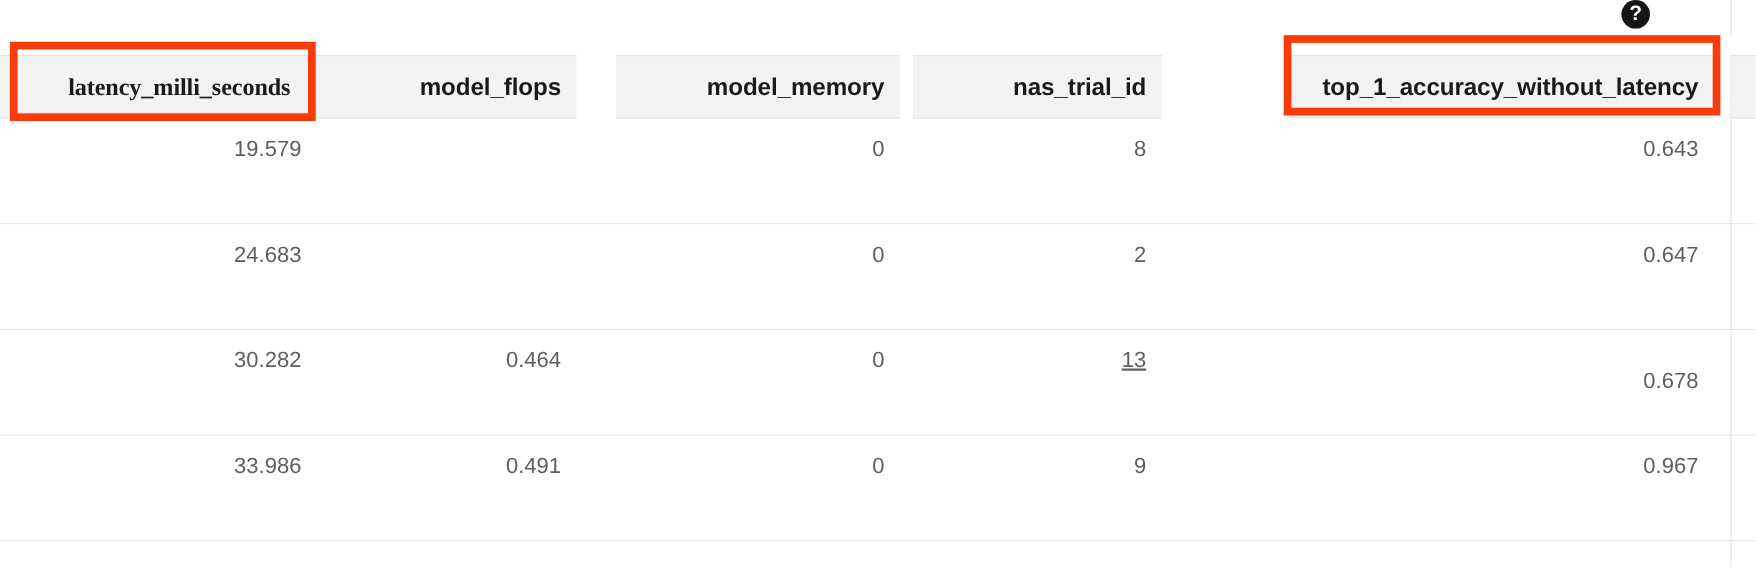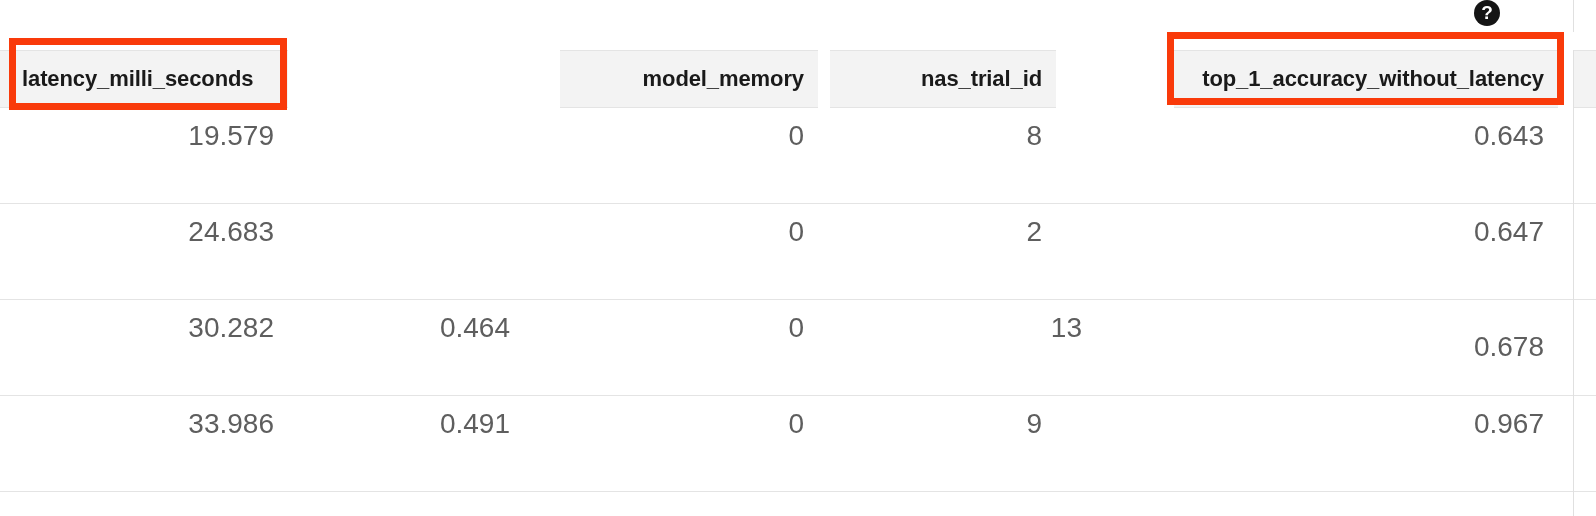--- a/index.html
+++ b/index.html
@@ -71,41 +71,41 @@
     padding-right: 14px;
     cursor: pointer;
   }
   .hcell span {
     font-size: 22px;
     font-weight: bold;
     color: #1a1a1a;
     white-space: nowrap;
     letter-spacing: -0.1px;
   }
-  .hcell.left-align { justify-content: flex-start; padding-left: 6px; padding-right: 0; }
+  .hcell.left-align { justify-content: center; padding-left: 22px; padding-right: 0; font-family: Liberation Serif, serif; }
 
   
   .tbody { position: relative; }
   .row {
     position: relative;
     height: 96px;
     box-sizing: border-box;
     border-bottom: 1px solid #e4e4e4;
     background: #ffffff;
     cursor: default;
   }
   .row:first-child { border-top: none; }
   .cell {
     position: absolute;
     top: 10px;
     height: 36px;
     display: flex;
     align-items: center;
     justify-content: flex-end;
-    font-size: 28px;
+    font-size: 20px;
     color: #5e5e5e;
     white-space: nowrap;
   }
 
   
   .vdiv {
     position: absolute;
     width: 1px;
     background: #e0e0e0;
   }
@@ -132,20 +132,23 @@
   <div class="table">
 
     <div class="thead" id="thead">
 
       <div class="hcell" style="left:-8px; width:20px;"></div>
 
       <div class="hcell" style="left:1574px; width:30px;"></div>
     <div class="hcell left-align" style="left: 16px; width: 272px;">
           <span>latency_milli_seconds</span>
         </div>
+        <div class="hcell" style="left: 288px; width: 236px;">
+          <span>model_flops</span>
+        </div>
         <div class="hcell" style="left: 560px; width: 258px;">
           <span>model_memory</span>
         </div>
         <div class="hcell" style="left: 830px; width: 226px; justify-content: flex-end;">
           <span>nas_trial_id</span>
         </div>
         <div class="hcell" style="left: 1174px; width: 384px;">
           <span>top_1_accuracy_without_latency</span>
         </div>
       </div>
@@ -160,21 +163,21 @@
         <div class="row">
           <div class="cell" style="left: 16px; width: 272px; padding-right: 14px; box-sizing: border-box;">24.683</div>
           <div class="cell" style="left: 560px; width: 258px; padding-right: 14px; box-sizing: border-box;">0</div>
           <div class="cell" style="left: 830px; width: 226px; padding-right: 14px; box-sizing: border-box;">2</div>
           <div class="cell" style="left: 1174px; width: 384px; padding-right: 14px; box-sizing: border-box;">0.647</div>
         </div>
         <div class="row">
           <div class="cell" style="left: 16px; width: 272px; padding-right: 14px; box-sizing: border-box;">30.282</div>
           <div class="cell" style="left: 288px; width: 236px; padding-right: 14px; box-sizing: border-box;">0.464</div>
           <div class="cell" style="left: 560px; width: 258px; padding-right: 14px; box-sizing: border-box;">0</div>
-          <div class="cell" style="left: 870px; width: 226px; padding-right: 14px; box-sizing: border-box;">13</div>
+          <div class="cell" style="left: 830px; width: 226px; padding-right: 14px; box-sizing: border-box; text-decoration: underline;">13</div>
           <div class="cell" style="left: 1174px; width: 384px; padding-right: 14px; box-sizing: border-box; margin-top: 19px;">0.678</div>
         </div>
         <div class="row">
           <div class="cell" style="left: 16px; width: 272px; padding-right: 14px; box-sizing: border-box;">33.986</div>
           <div class="cell" style="left: 288px; width: 236px; padding-right: 14px; box-sizing: border-box;">0.491</div>
           <div class="cell" style="left: 560px; width: 258px; padding-right: 14px; box-sizing: border-box;">0</div>
           <div class="cell" style="left: 830px; width: 226px; padding-right: 14px; box-sizing: border-box;">9</div>
           <div class="cell" style="left: 1174px; width: 384px; padding-right: 14px; box-sizing: border-box;">0.967</div>
         </div>
       </div>

